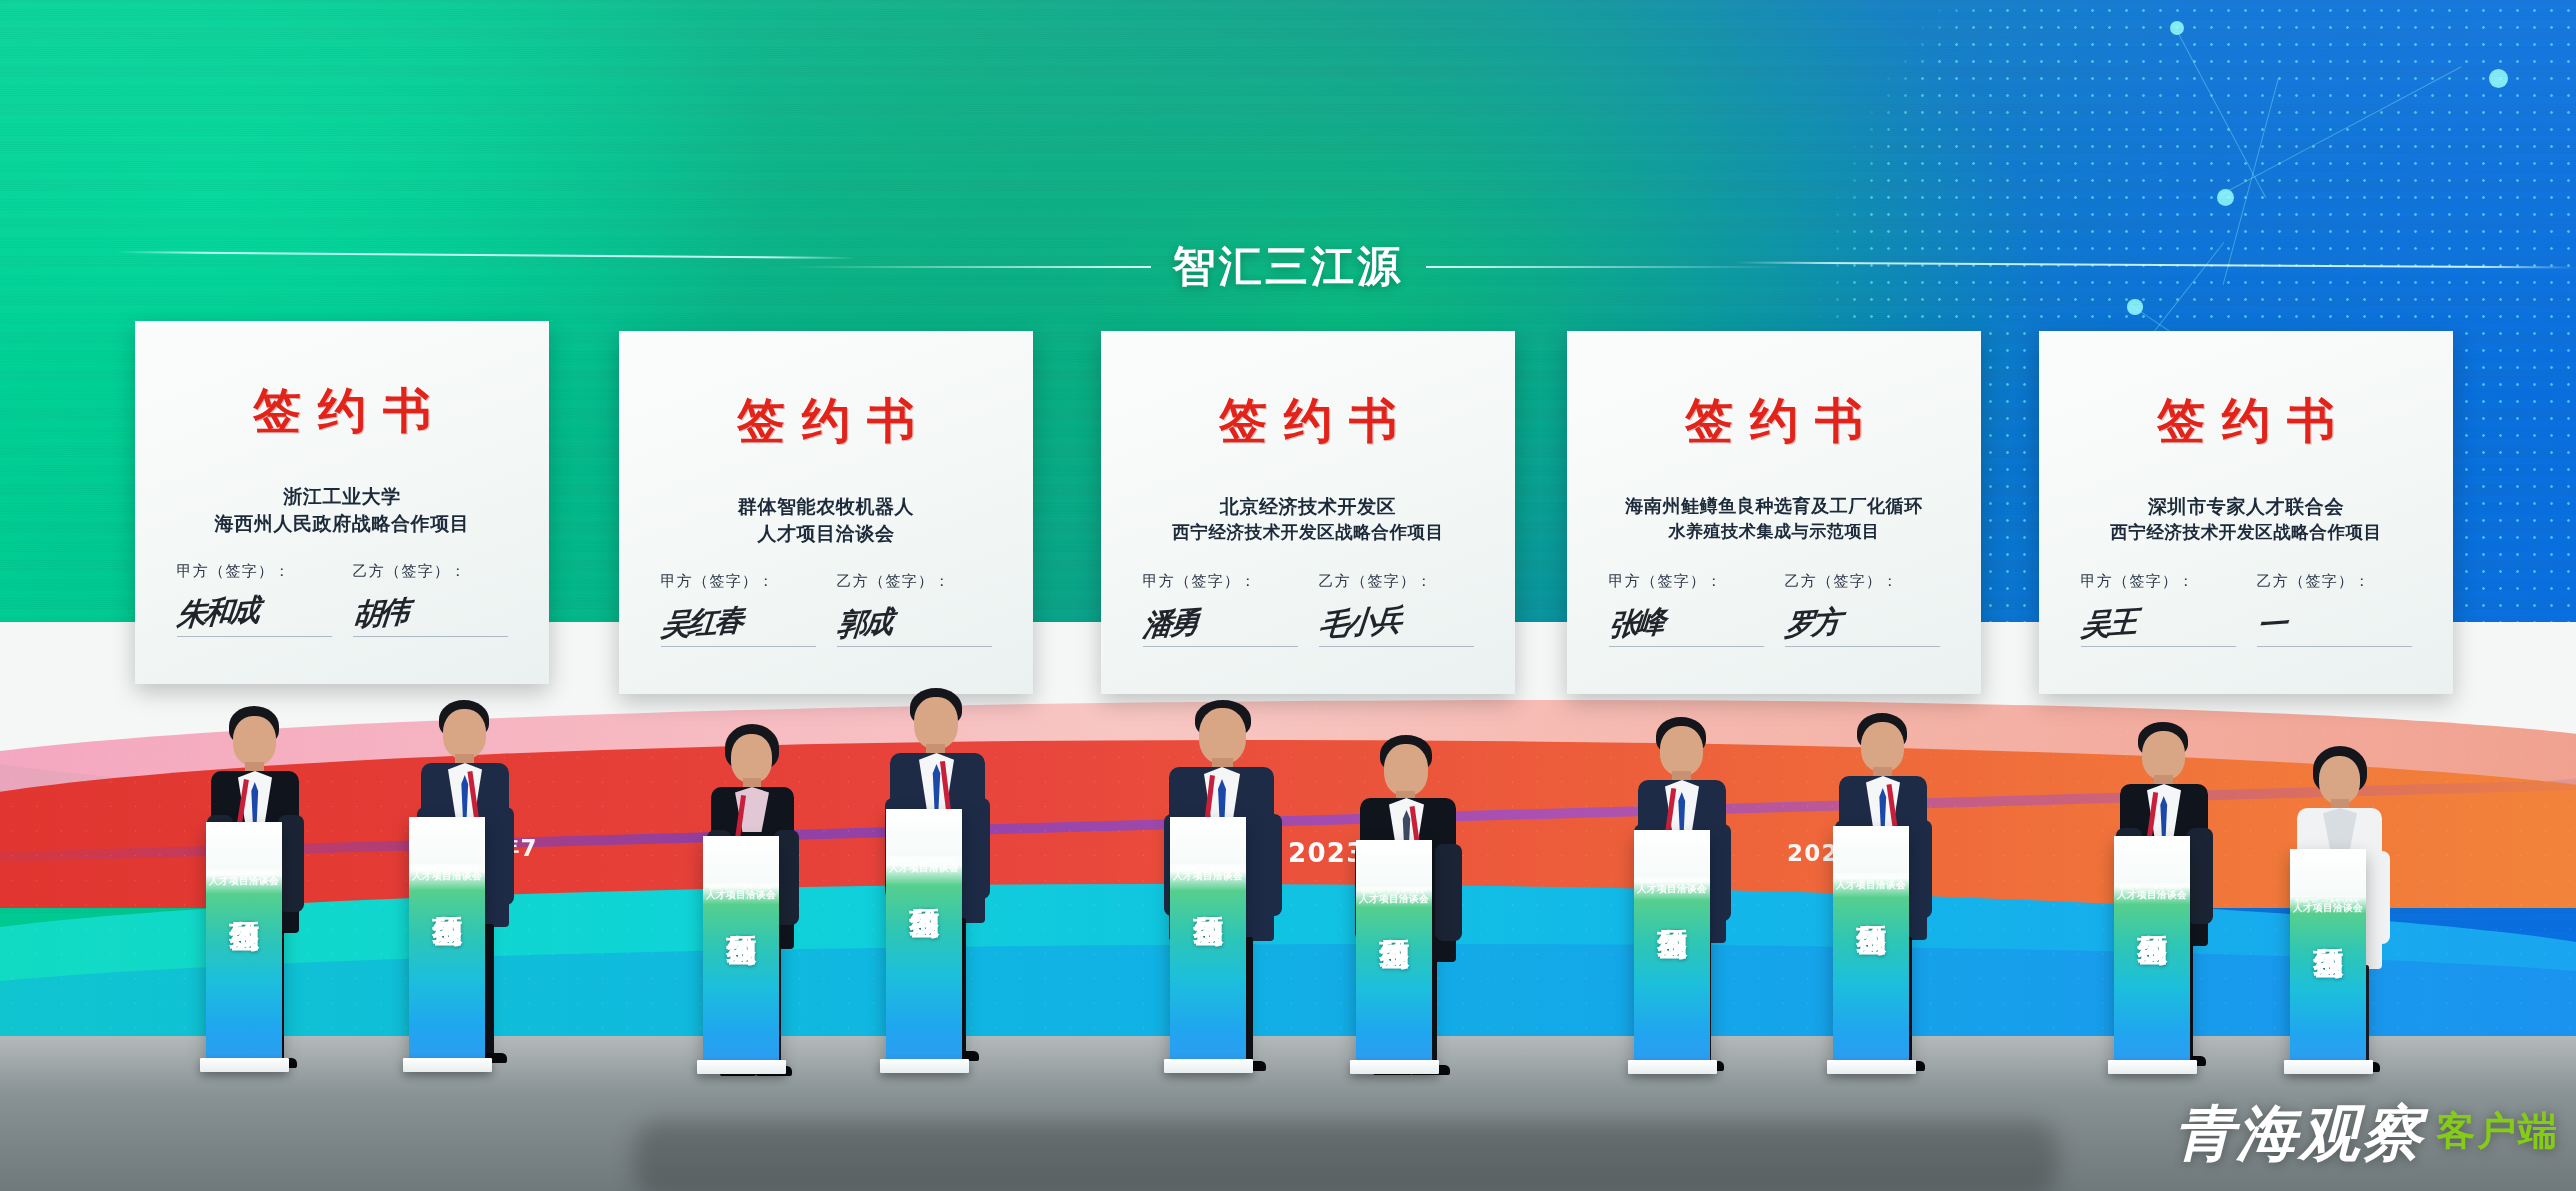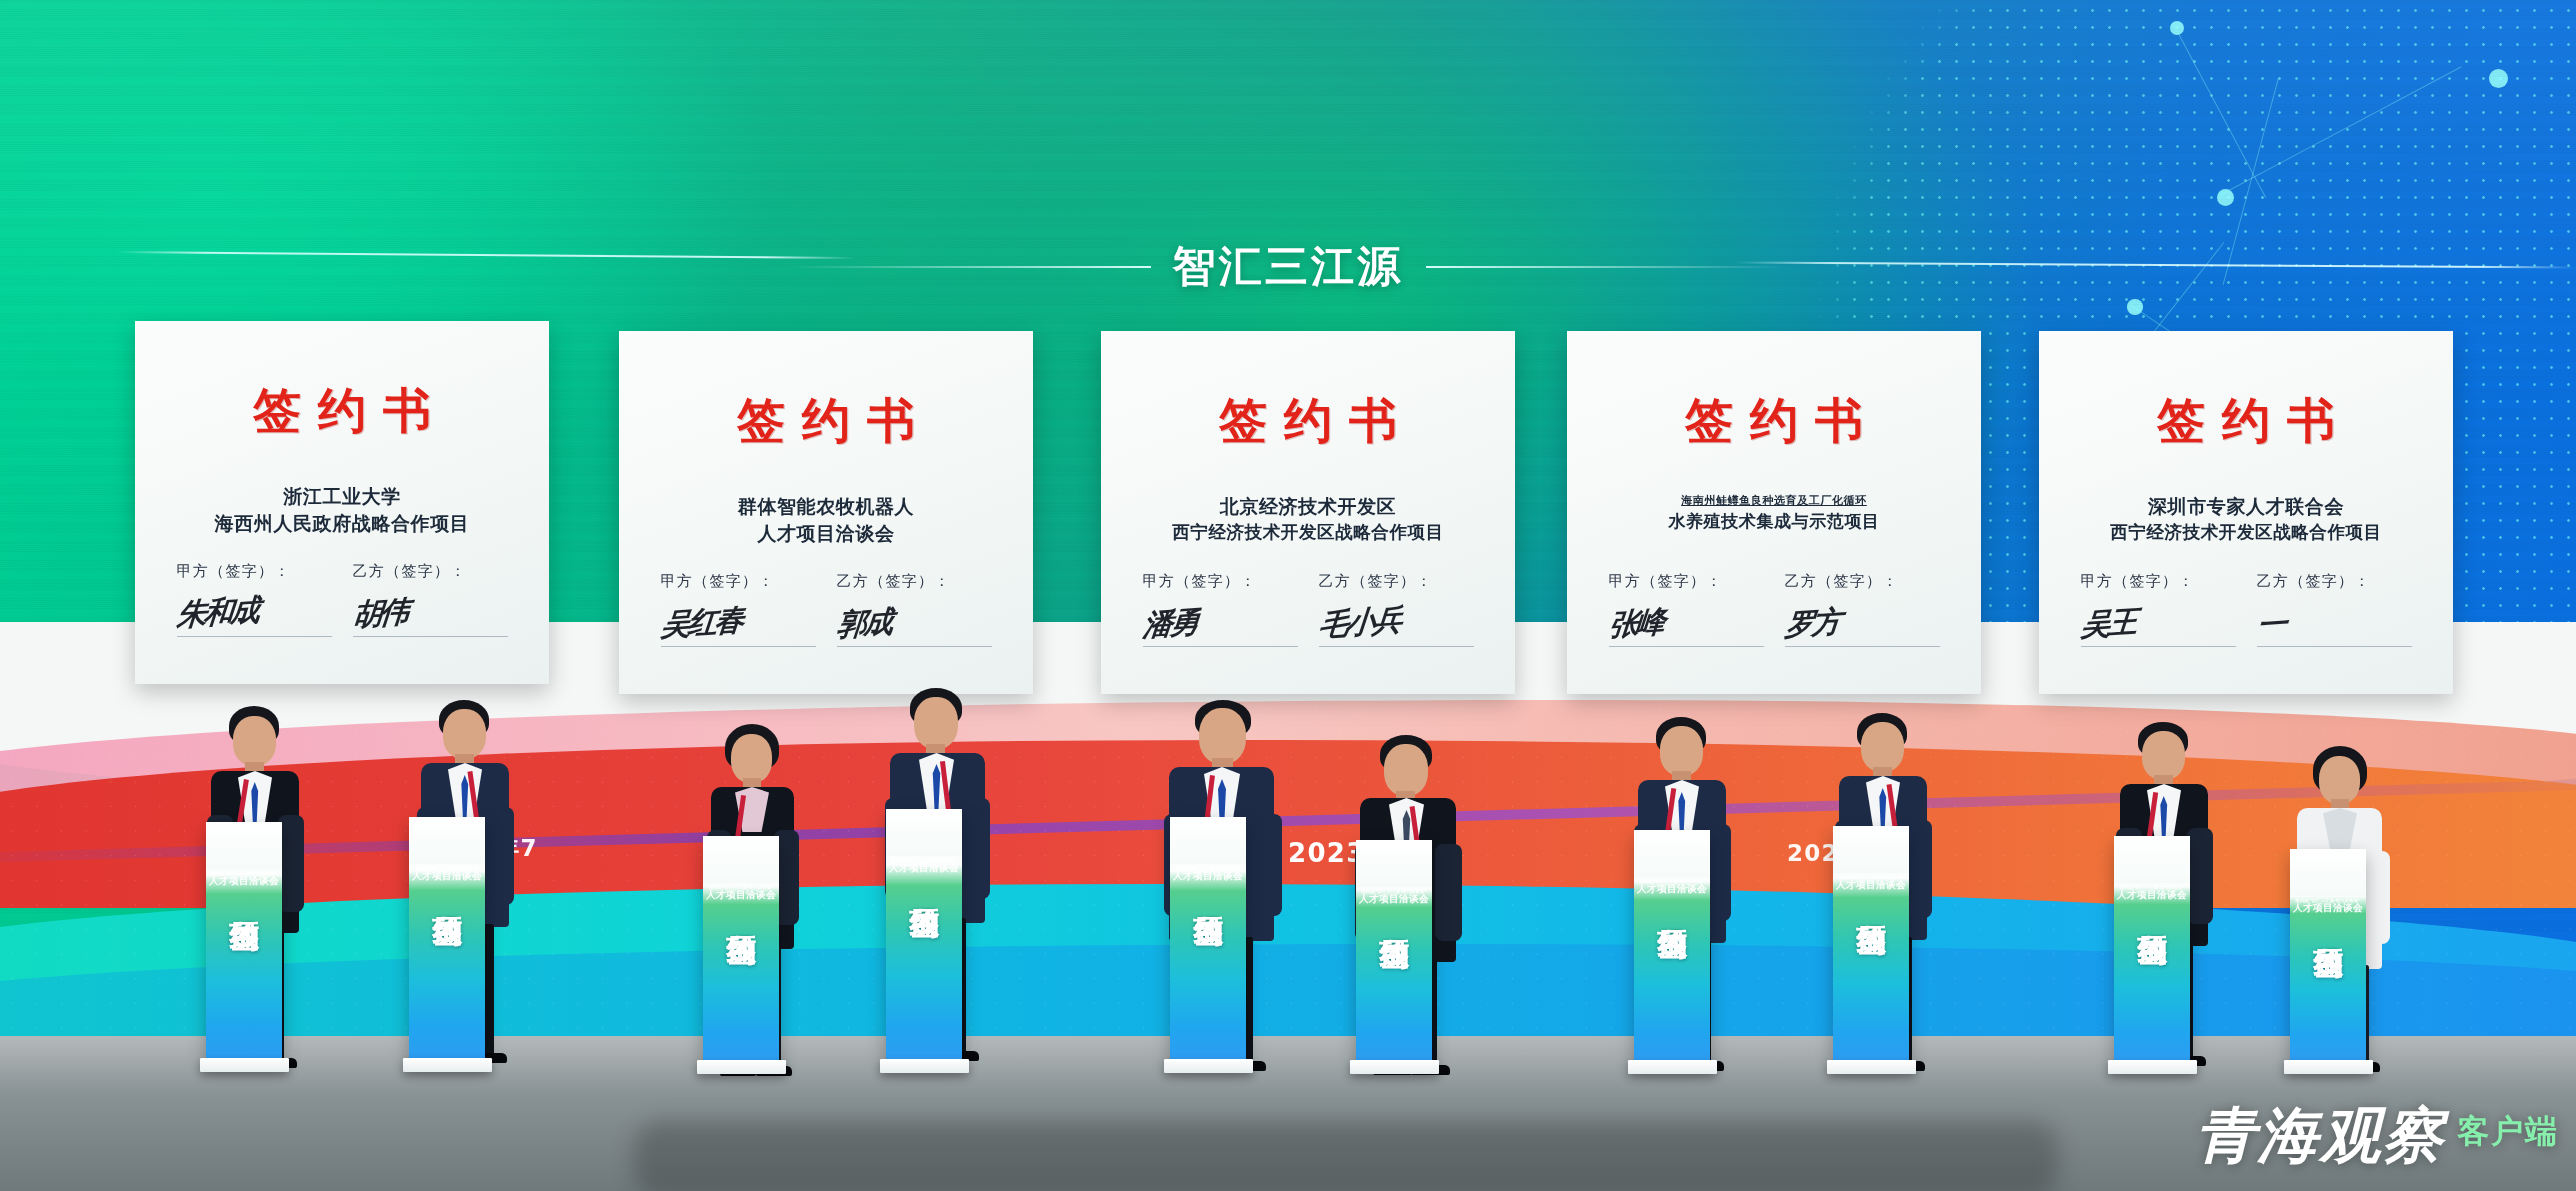--- a/index.html
+++ b/index.html
@@ -181,22 +181,22 @@
     position:absolute; right:17px; bottom:28.5px;
     display:flex; align-items:center; gap:11.7px;
     filter:drop-shadow(0 1.9px 5.2px rgba(0,0,0,.35));
   }
   .wm-main{
     font-family:"DejaVu Sans", sans-serif; font-weight:700; color:#ffffff;
     font-size:60px; letter-spacing:2.6px; line-height:.95;
     font-style:italic;
   }
   .wm-sub{
-    font-family:"DejaVu Sans", sans-serif; font-weight:700; color:#86efac;
-    font-size:32px; letter-spacing:1.9px; padding-bottom:5.2px;
+    font-family:"DejaVu Sans", sans-serif; font-weight:700; color:#84cc16;
+    font-size:39px; letter-spacing:1.9px; padding-bottom:5.2px;
   }
 </style>
 </head>
 <body>
 
 <div id="stage">
 
   <div class="backdrop">
     <div class="bd-sheen"></div>
     <div class="globe"></div>
@@ -295,21 +295,21 @@
           <div class="siglabel">乙方（签字）：</div>
           <div class="sigink">毛小兵</div>
           <div class="sigline"></div>
         </div>
       </div>
     </div>
 
     <div class="board" style="left:1567px;top:331px;">
       <div class="bk-title">签约书</div>
       <div class="bk-sub">
-        <div style="font-size:11px;text-decoration:underline;">海南州鲑鳟鱼良种选育及工厂化循环</div>
+        <div style="font-size:18px;">海南州鲑鳟鱼良种选育及工厂化循环</div>
         <div style="font-size:17px;">水养殖技术集成与示范项目</div>
       </div>
       <div class="sigrow">
         <div class="sigcol">
           <div class="siglabel">甲方（签字）：</div>
           <div class="sigink">张峰</div>
           <div class="sigline"></div>
         </div>
         <div class="sigcol">
           <div class="siglabel">乙方（签字）：</div>

